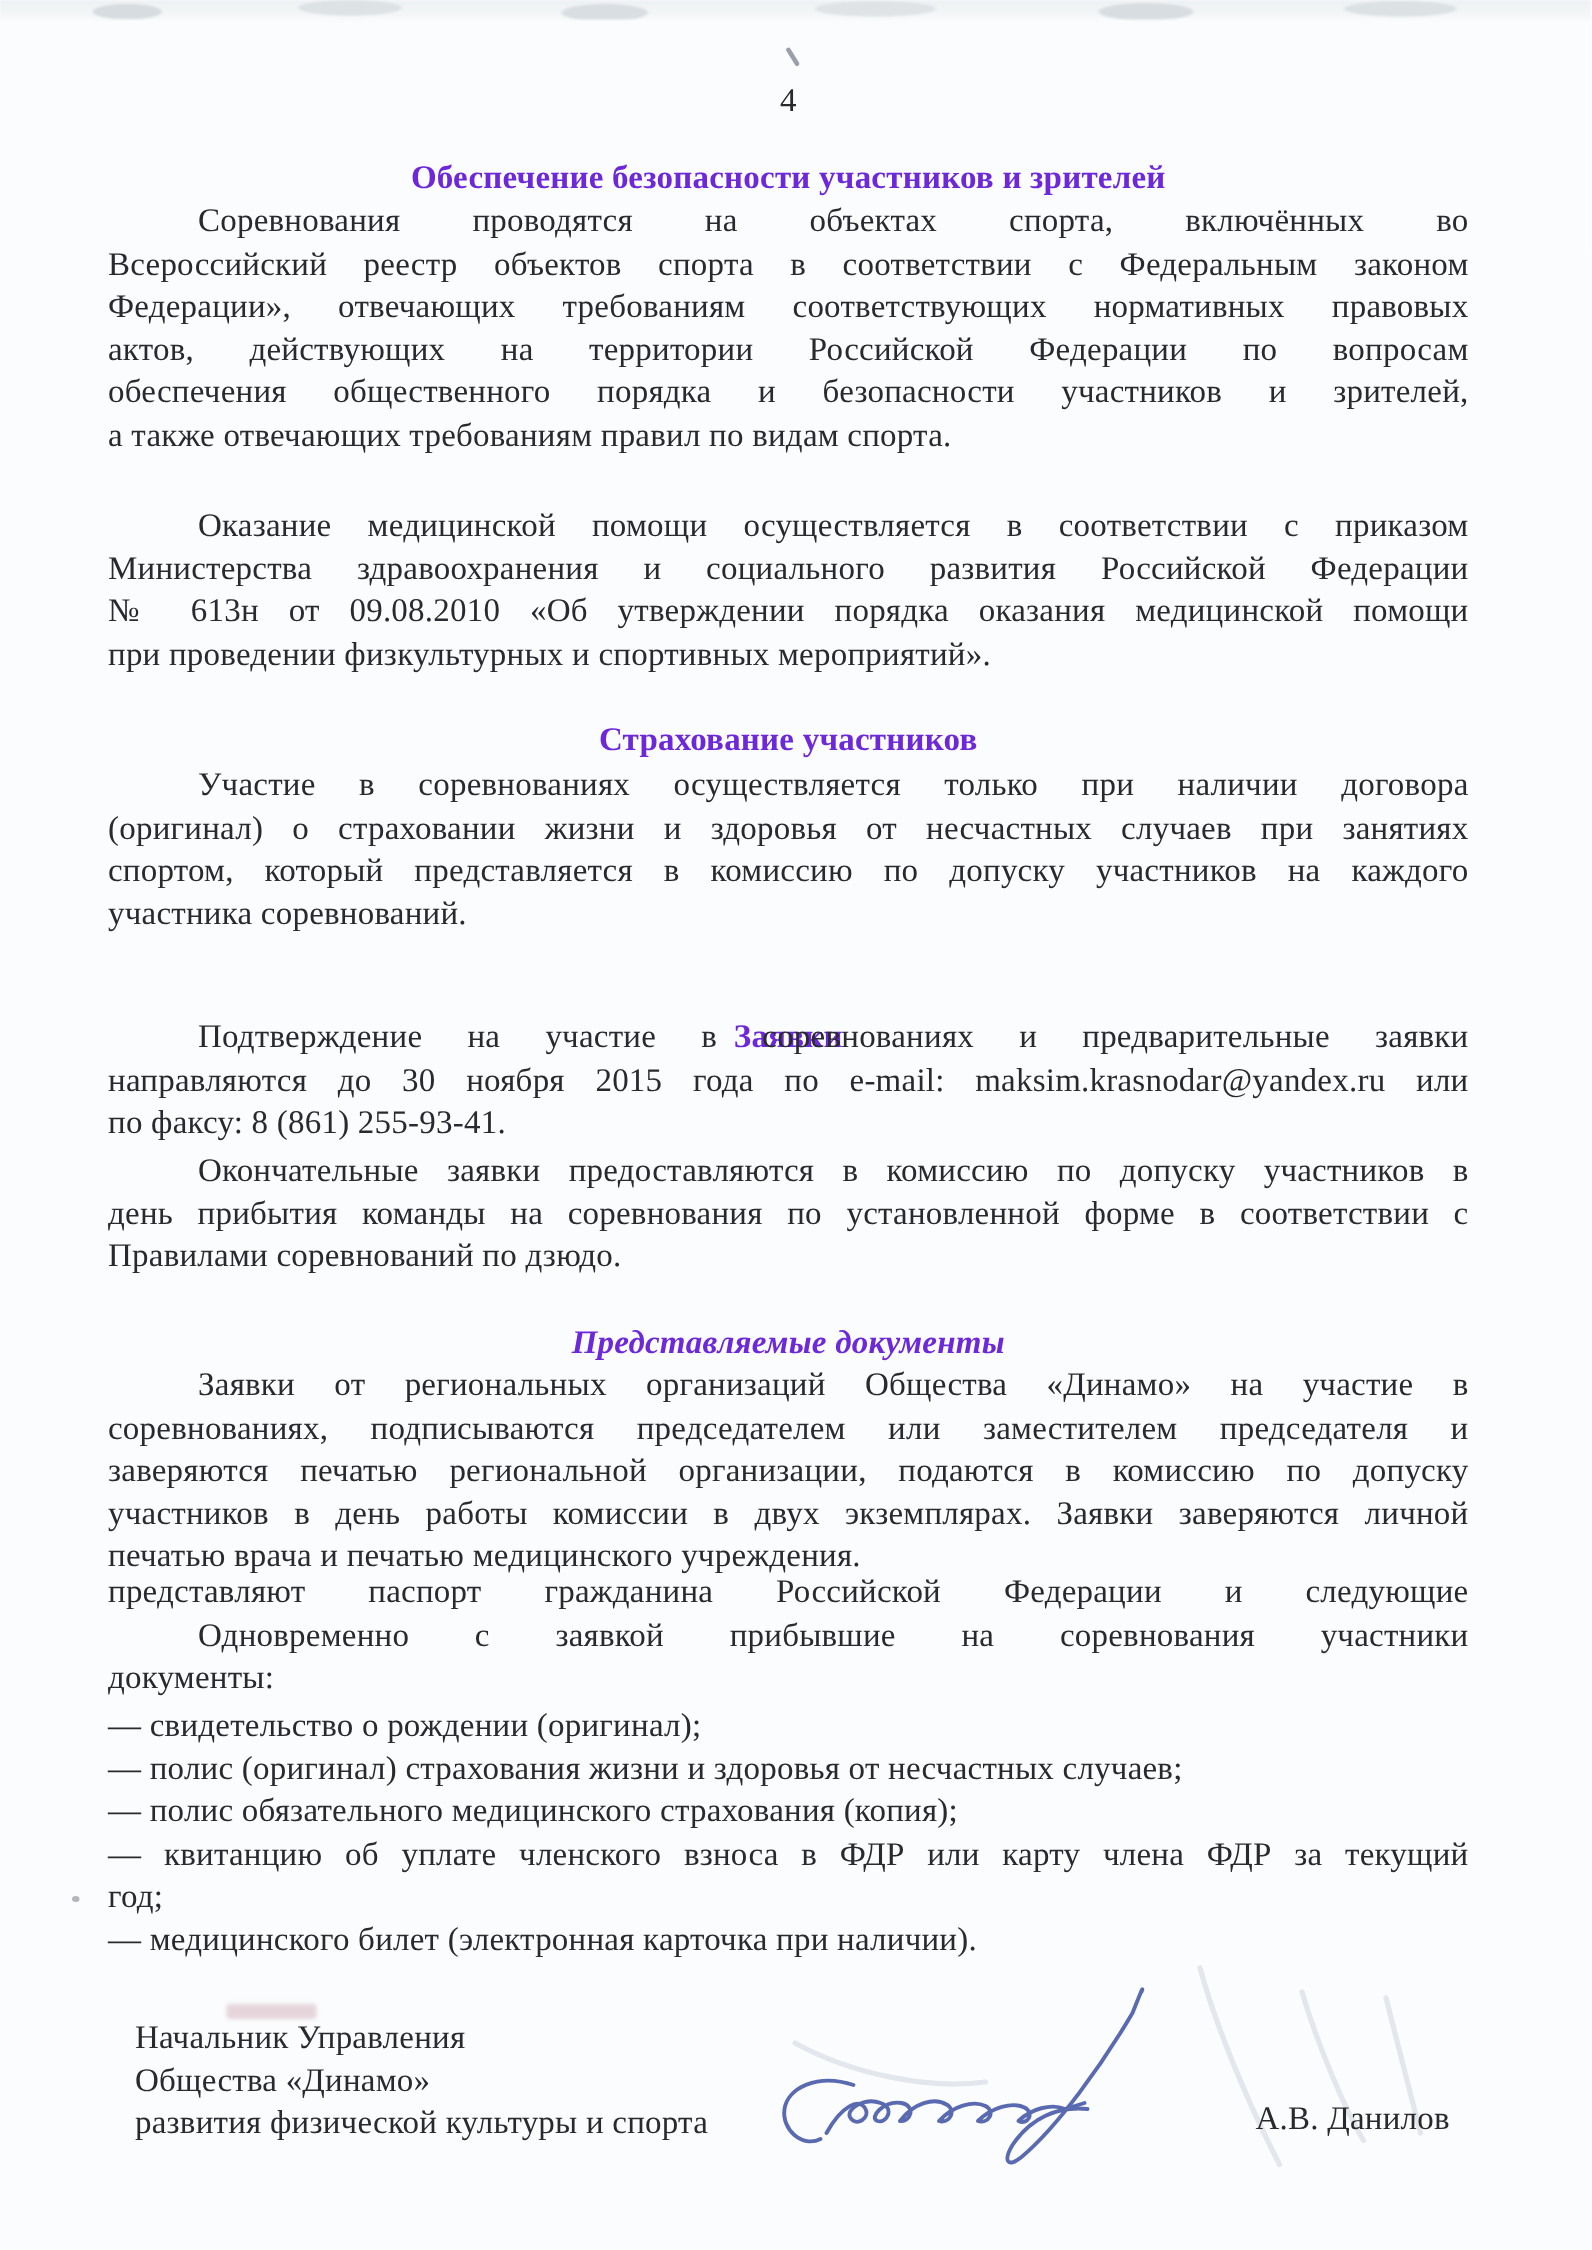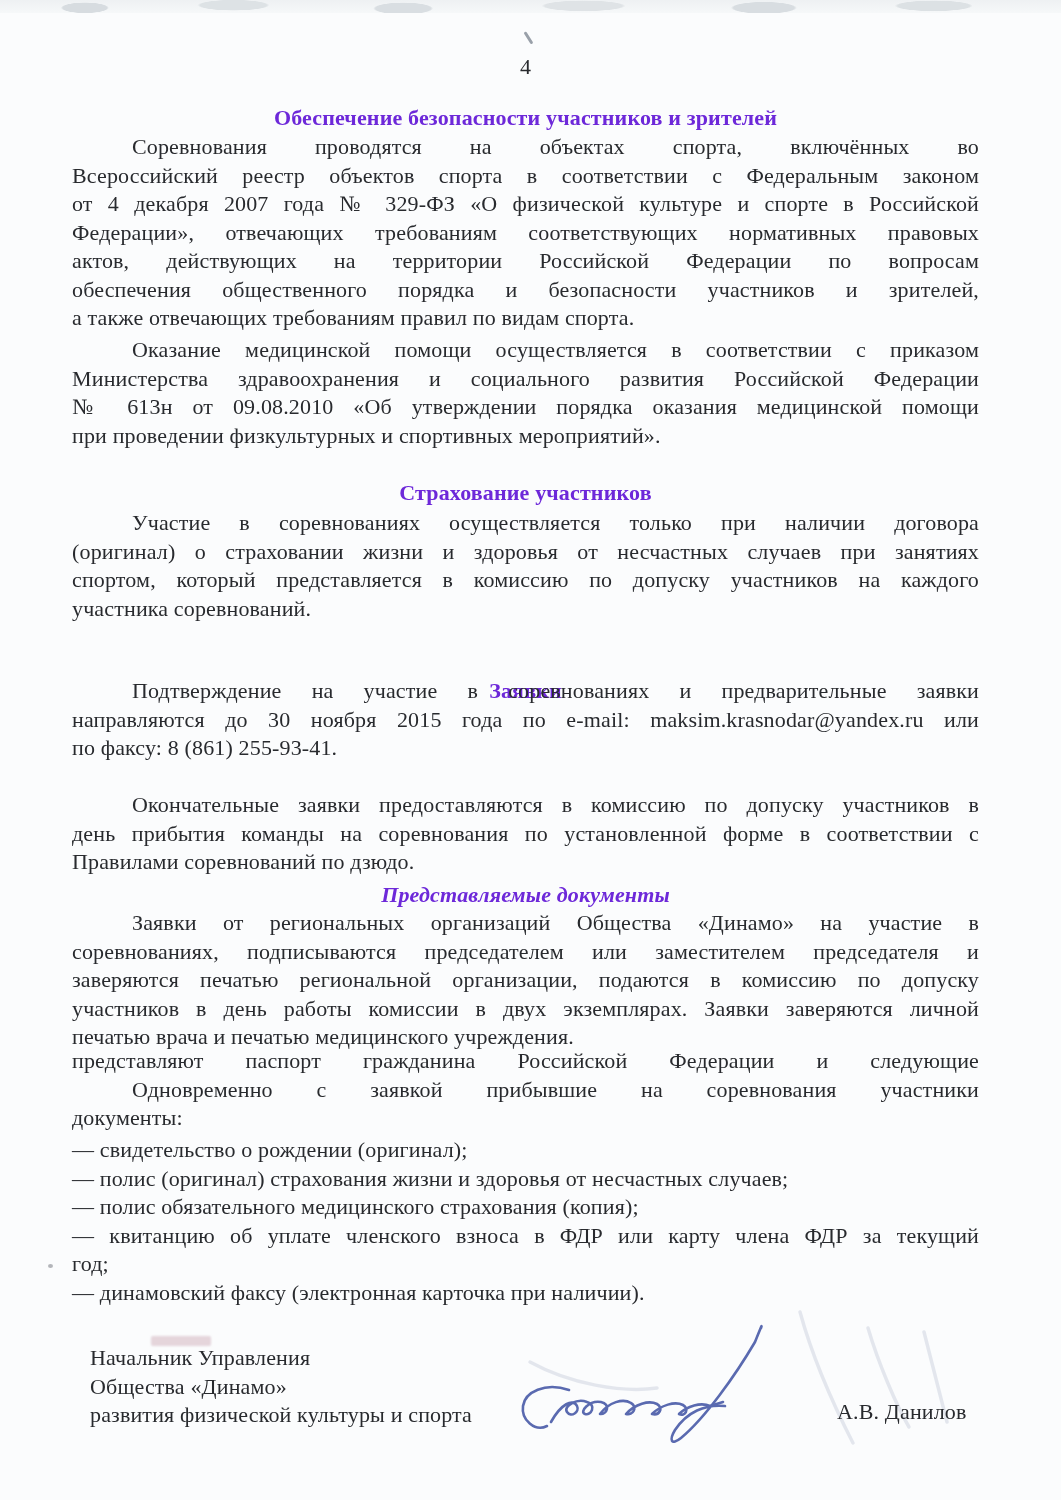--- a/index.html
+++ b/index.html
@@ -68,21 +68,20 @@
 
   <div class="tick"></div>
 
   <div class="pageno">4</div>
 
   <div id="doc">
       <div class="h" style="top: 104px;">Обеспечение безопасности участников и зрителей</div>
       <div class="p" style="top: 133px;">
         <div class="ln j ind">Соревнования проводятся на объектах спорта, включённых во</div>
         <div class="ln j">Всероссийский реестр объектов спорта в соответствии с Федеральным законом</div>
-        <div class="ln j">от 4 декабря 2007 года № 329-ФЗ «О физической культуре и спорте в Российской</div>
         <div class="ln j">Федерации», отвечающих требованиям соответствующих нормативных правовых</div>
         <div class="ln j">актов, действующих на территории Российской Федерации по вопросам</div>
         <div class="ln j">обеспечения общественного порядка и безопасности участников и зрителей,</div>
         <div class="ln">а также отвечающих требованиям правил по видам спорта.</div>
       </div>
       <div class="p" style="top: 336px;">
         <div class="ln j ind">Оказание медицинской помощи осуществляется в соответствии с приказом</div>
         <div class="ln j">Министерства здравоохранения и социального развития Российской Федерации</div>
         <div class="ln j">№ 613н от 09.08.2010 «Об утверждении порядка оказания медицинской помощи</div>
         <div class="ln">при проведении физкультурных и спортивных мероприятий».</div>
@@ -93,21 +92,21 @@
         <div class="ln j">(оригинал) о страховании жизни и здоровья от несчастных случаев при занятиях</div>
         <div class="ln j">спортом, который представляется в комиссию по допуску участников на каждого</div>
         <div class="ln">участника соревнований.</div>
       </div>
       <div class="h" style="top: 677px;">Заявки</div>
       <div class="p" style="top: 677px;">
         <div class="ln j ind">Подтверждение на участие в соревнованиях и предварительные заявки</div>
         <div class="ln j">направляются до 30 ноября 2015 года по e-mail: maksim.krasnodar@yandex.ru или</div>
         <div class="ln">по факсу: 8 (861) 255-93-41.</div>
       </div>
-      <div class="p" style="top: 791px;">
+      <div class="p" style="top: 766px;">
         <div class="ln j ind">Окончательные заявки предоставляются в комиссию по допуску участников в</div>
         <div class="ln j">день прибытия команды на соревнования по установленной форме в соответствии с</div>
         <div class="ln">Правилами соревнований по дзюдо.</div>
       </div>
       <div class="h" style="top: 881px; font-style: italic;">Представляемые документы</div>
       <div class="p" style="top: 909px;">
         <div class="ln j ind">Заявки от региональных организаций Общества «Динамо» на участие в</div>
         <div class="ln j">соревнованиях, подписываются председателем или заместителем председателя и</div>
         <div class="ln j">заверяются печатью региональной организации, подаются в комиссию по допуску</div>
         <div class="ln j">участников в день работы комиссии в двух экземплярах. Заявки заверяются личной</div>
@@ -117,21 +116,21 @@
         <div class="ln j">представляют паспорт гражданина Российской Федерации и следующие</div>
         <div class="ln j ind">Одновременно с заявкой прибывшие на соревнования участники</div>
         <div class="ln">документы:</div>
       </div>
       <div class="p" style="top: 1136px;">
         <div class="ln">— свидетельство о рождении (оригинал);</div>
         <div class="ln">— полис (оригинал) страхования жизни и здоровья от несчастных случаев;</div>
         <div class="ln">— полис обязательного медицинского страхования (копия);</div>
         <div class="ln j">— квитанцию об уплате членского взноса в ФДР или карту члена ФДР за текущий</div>
         <div class="ln">год;</div>
-        <div class="ln">— динамовский факсу (электронная карточка при наличии).</div>
+        <div class="ln">— медицинского билет (электронная карточка при наличии).</div>
       </div>
     </div>
 
   <div class="smudge"></div>
   <div class="speck"></div>
 
   <div class="sig-block">
     <div>Начальник Управления</div>
     <div>Общества «Динамо»</div>
     <div>развития физической культуры и спорта</div>

